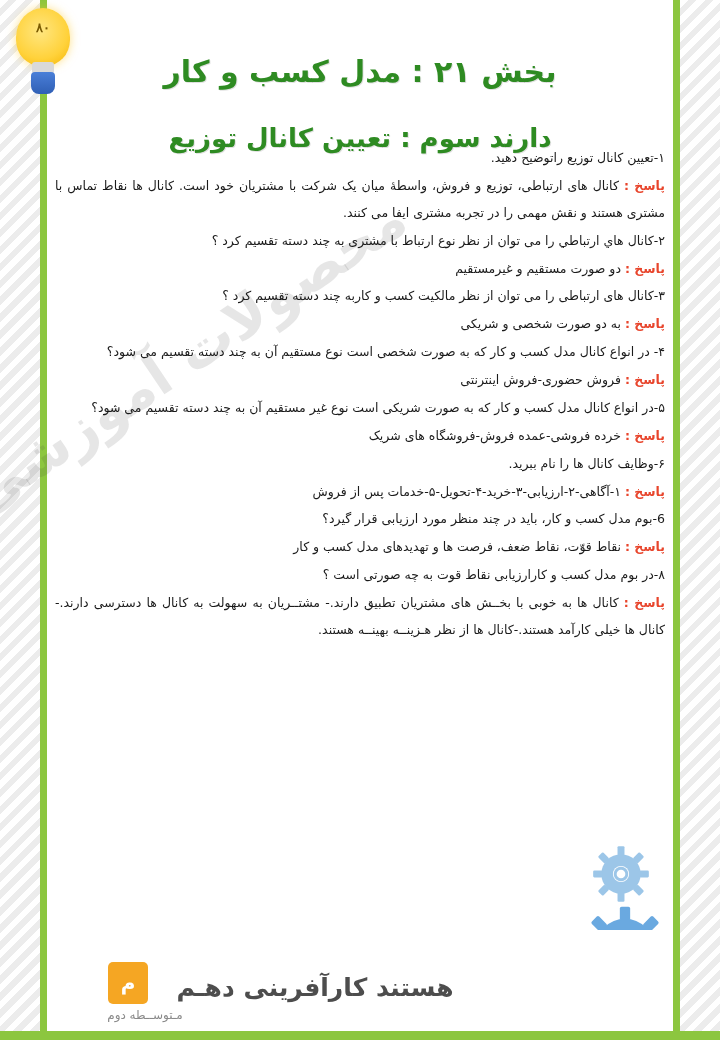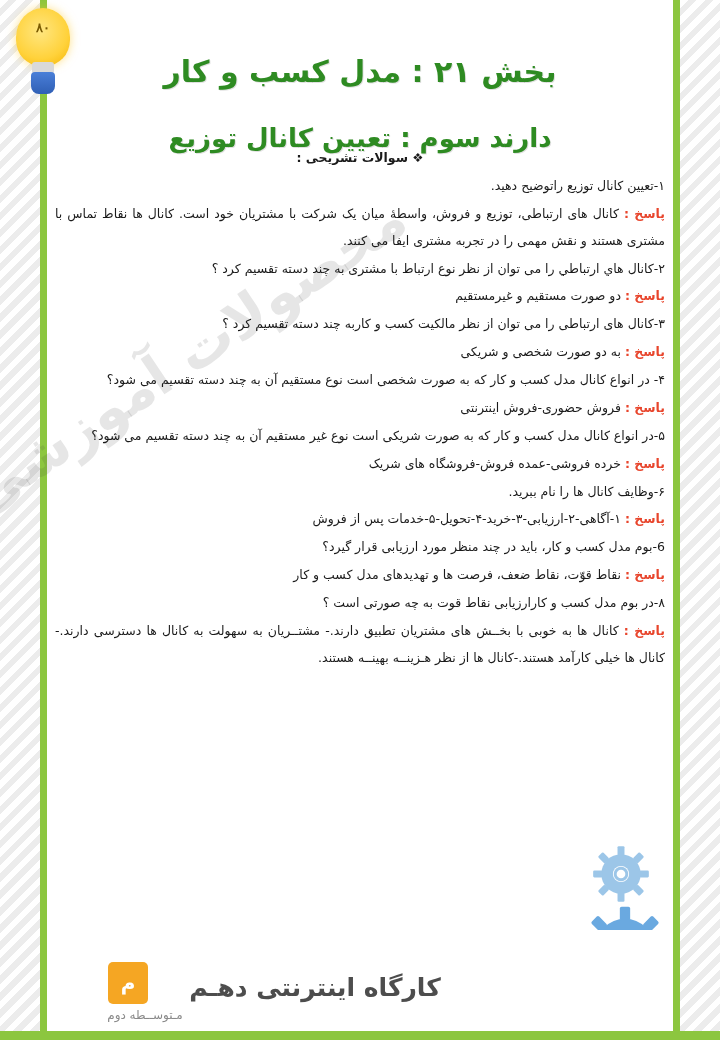--- a/index.html
+++ b/index.html
@@ -266,21 +266,20 @@
 
   <div id="title-block">
     <div class="line1">بخش ۲۱ : مدل کسب و کار</div>
     <div class="line2">دارند سوم : تعیین کانال توزیع</div>
   </div>
 
   <div id="watermark">محصولات آموزشی پژوهشی تمیری</div>
 
   <div id="body-text">
 
-    <p class="center-head">❖  سوالات تشریحی :</p>
 
     <p class="q rtl-right">۱-تعیین کانال توزیع راتوضیح دهید.</p>
     <p>
       <span class="ans-label">پاسخ  :</span>
       <span>کانال های ارتباطی، توزیع و فروش، واسطهٔ میان یک شرکت با مشتریان خود است. کانال ها نقاط تماس با مشتری هستند و نقش مهمی را در تجربه مشتری ایفا می کنند.</span>
     </p>
 
     <p class="q rtl-right">۲-کانال هاي ارتباطي را می توان از نظر نوع ارتباط با مشتری به چند دسته تقسیم کرد ؟</p>
     <p class="rtl-right">
       <span class="ans-label">پاسخ :</span>
@@ -357,18 +356,18 @@
         <rect x="74" y="70" width="12" height="16" rx="2" transform="rotate(-45 80 78)"></rect>
       </g>
     </g>
     <circle cx="50" cy="50" r="15" fill="#ffffff"></circle>
     <circle cx="50" cy="50" r="11" fill="none" stroke="#6aa9e0" stroke-width="6"></circle>
   </svg>
 
   <div id="footer">
     <div class="footer-bg"></div>
     <div class="logo-badge">م</div>
-    <div class="footer-text">کارگاه اینترنتی دهـم</div>
+    <div class="footer-text">هستند کارآفرینی دهـم</div>
     <div class="footer-sub">مـتوســطه دوم</div>
     <div class="bottom-strip"></div>
   </div>
 
 </div>
 
 </body></html>

